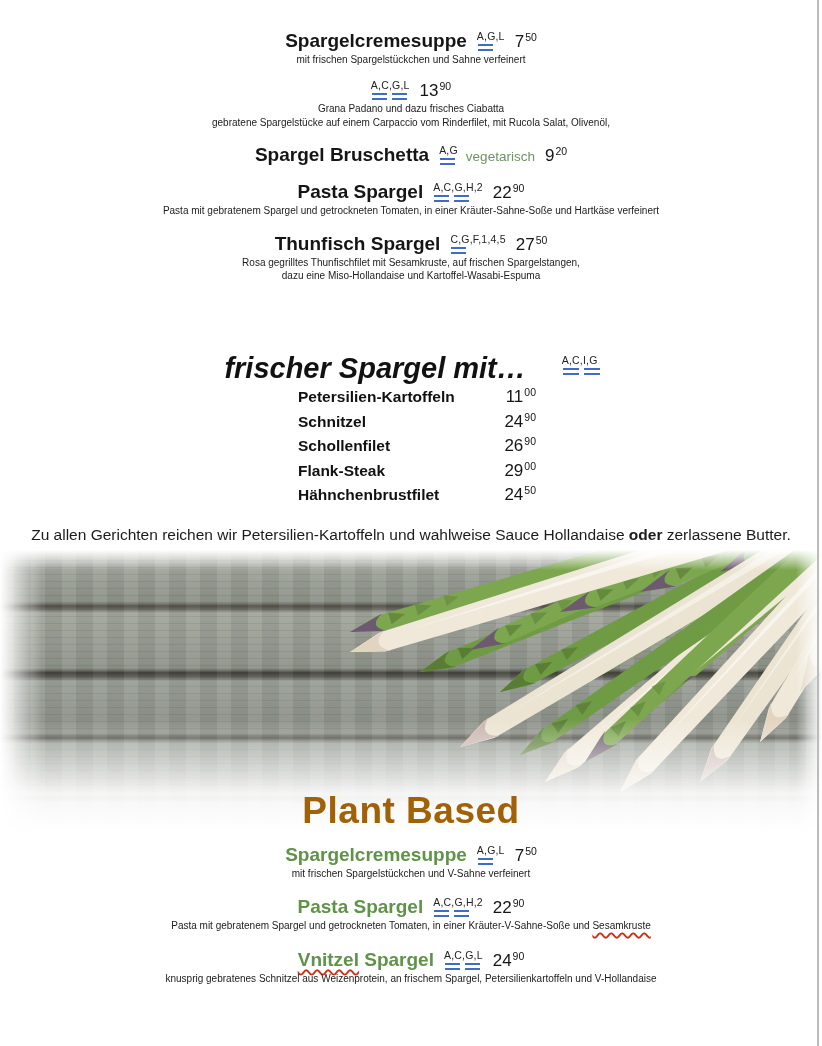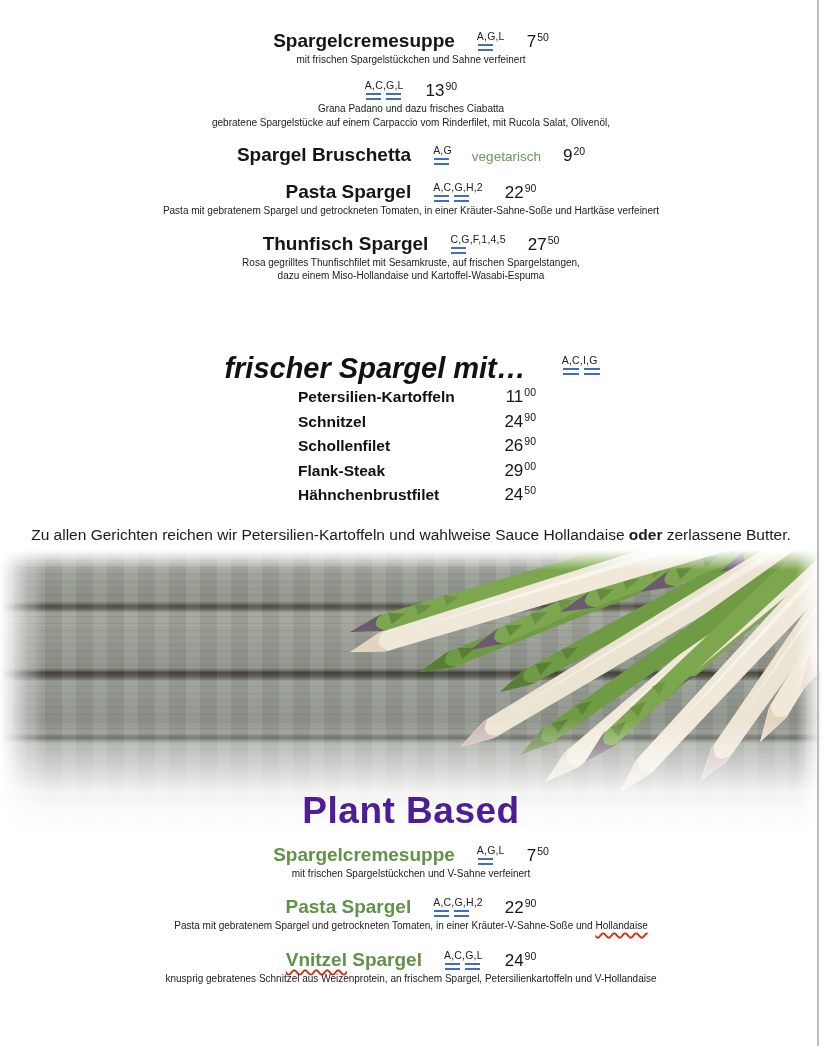--- a/index.html
+++ b/index.html
@@ -7,21 +7,21 @@
     width:822px;height:1046px;position:relative;overflow:hidden;
     background:#ffffff;color:#1b1b1b;
     font-family:"Liberation Sans",sans-serif;
     -webkit-font-smoothing:antialiased;
   }
   .page{padding-top:30px;}
   .page-edge{position:absolute;top:0;right:3px;width:2px;height:100%;background:#bcbcbc;}
 
   
   .item{text-align:center;margin-bottom:15px;}
-  .title-line{display:flex;justify-content:center;align-items:baseline;gap:22px;margin-bottom:1px;}
+  .title-line{display:flex;justify-content:center;align-items:baseline;gap:10px;margin-bottom:1px;}
   .title{font-size:19px;font-weight:700;color:#151515;}
   .green .title{color:#5f9347;}
   .allerg{position:relative;display:inline-block;transform:translateY(-7px);
           font-size:10.5px;letter-spacing:.2px;color:#232323;font-weight:400;}
   .marks{position:absolute;left:1px;top:calc(100% + 2px);display:flex;gap:5px;}
   .gmark{width:15px;height:7px;box-sizing:border-box;
          border-top:2px solid #3f6cc5;border-bottom:2px solid #3f6cc5;}
   .veg{font-size:13.5px;color:#6e9360;margin-left:-2px;}
   .price{font-size:17px;font-weight:400;color:#151515;white-space:nowrap;}
   .cents{font-size:10.5px;position:relative;top:-6px;margin-left:1px;}
@@ -64,21 +64,21 @@
   }
   .spears{position:absolute;inset:0;}
   .fade{position:absolute;inset:0;pointer-events:none;
     background:
       linear-gradient(to right,#fff 0,rgba(255,255,255,0) 42px),
       linear-gradient(to left,#fff 0,rgba(255,255,255,0) 26px),
       linear-gradient(to bottom,#fff 0,rgba(255,255,255,0) 20px),
       linear-gradient(to top,#fff 0,rgba(255,255,255,.92) 40px,rgba(255,255,255,0) 115px);
   }
   .pb-heading{position:absolute;left:0;right:0;bottom:2px;text-align:center;
-    font-size:37px;font-weight:700;color:#4c1d95;letter-spacing:.5px;}
+    font-size:37px;font-weight:700;color:#a16207;letter-spacing:.5px;}
 
   .pb-section .item{margin-bottom:16px;}
   .pb-section{margin-top:10px;}
 </style>
 </head>
 <body>
 
 <div class="page">
 
   <div class="item">
@@ -148,21 +148,21 @@
       <span class="title">Thunfisch Spargel</span>
       <span class="allerg"><span>C,G,F,1,4,5</span>
         <span class="marks">
             <span class="gmark"></span>
           </span>
       </span>
       <span class="price"><span>27</span><span class="cents">50</span></span>
     </div>
     <div class="desc">
       <div>Rosa gegrilltes Thunfischfilet mit Sesamkruste, auf frischen Spargelstangen,</div>
-      <div>dazu einem Miso-Hollandaise und Kartoffel-Wasabi-Espuma</div>
+      <div>dazu eine Miso-Hollandaise und Kartoffel-Wasabi-Espuma</div>
     </div>
   </div>
 
   <div class="fresh">
     <div class="fresh-heading-line">
       <span class="fresh-heading">frischer Spargel mit…</span>
       <span class="allerg"><span>A,C,I,G</span>
         <span class="marks">
             <span class="gmark"></span>
             <span class="gmark"></span>
@@ -273,21 +273,21 @@
         <span class="title">Pasta Spargel</span>
         <span class="allerg"><span>A,C,G,H,2</span>
           <span class="marks">
               <span class="gmark"></span>
               <span class="gmark"></span>
             </span>
         </span>
         <span class="price"><span>22</span><span class="cents">90</span></span>
       </div>
       <div class="desc">
-        <div><span>Pasta mit gebratenem Spargel und getrockneten Tomaten, in einer Kräuter-V-Sahne-Soße und </span><span class="squiggle">Hollandaise</span></div>
+        <div><span>Pasta mit gebratenem Spargel und getrockneten Tomaten, in einer Kräuter-V-Sahne-Soße und </span><span class="squiggle">Sesamkruste</span></div>
       </div>
     </div>
 
     <div class="item green">
       <div class="title-line">
         <span class="title"><span class="squiggle">Vnitzel</span><span> Spargel</span></span>
         <span class="allerg"><span>A,C,G,L</span>
           <span class="marks">
               <span class="gmark"></span>
               <span class="gmark"></span>

